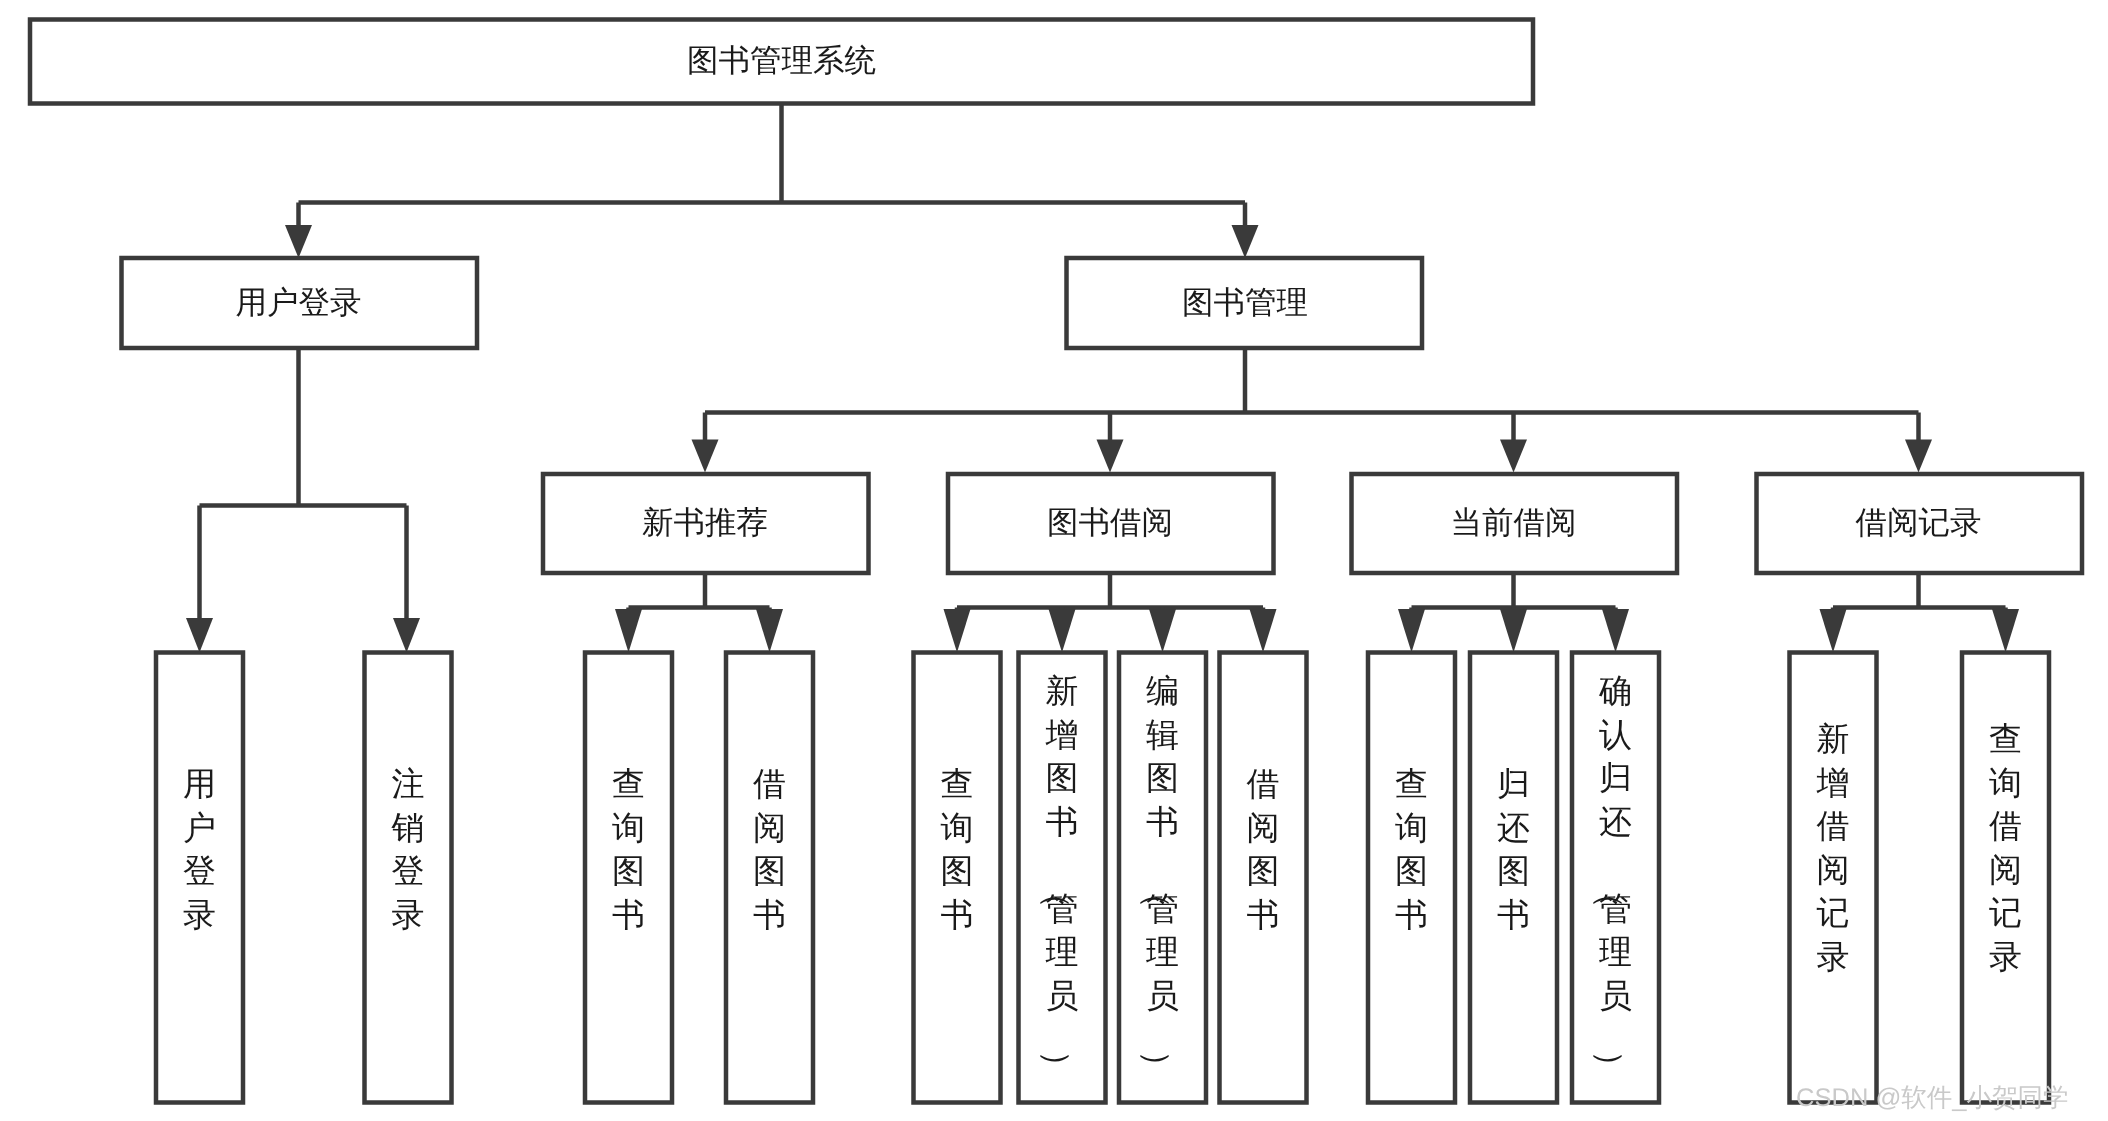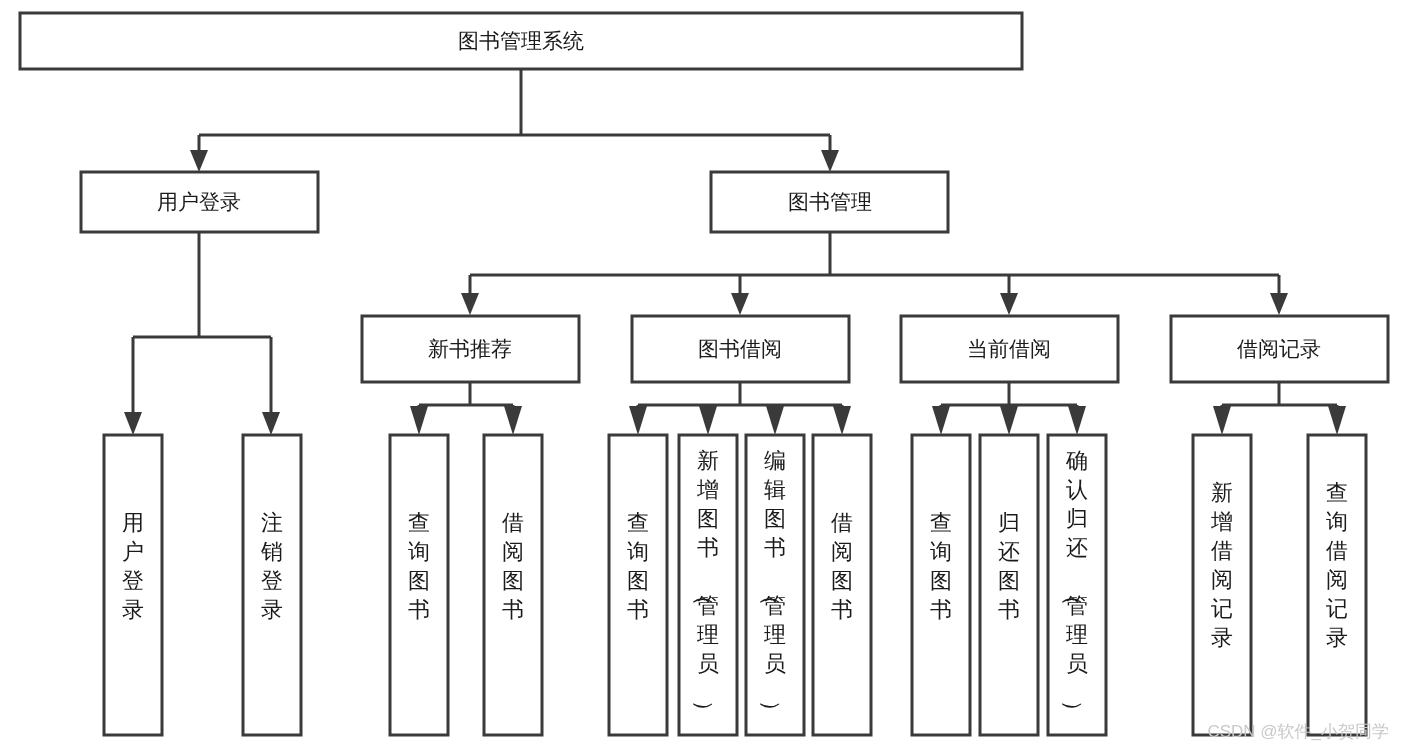--- a/index.html
+++ b/index.html
@@ -49,21 +49,21 @@
     stroke: #3a3a3a;
     stroke-width: 3;
     fill: none;
   }
   .arrow-head {
     fill: #3a3a3a;
     stroke: none;
   }
   .watermark {
     position: absolute;
-    right: 16px;
+    right: 26px;
     bottom: 4px;
     font-family: "Liberation Sans", "DejaVu Sans", sans-serif;
     font-size: 17px;
     color: #c9c9c9;
     white-space: nowrap;
     user-select: none;
     margin-left: 24px;
   }
 </style>
 </head>

